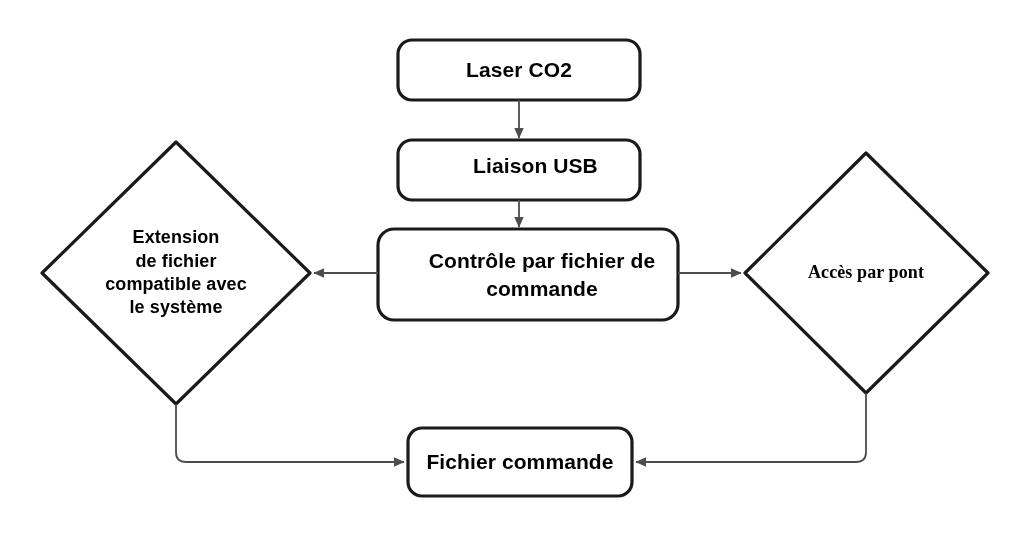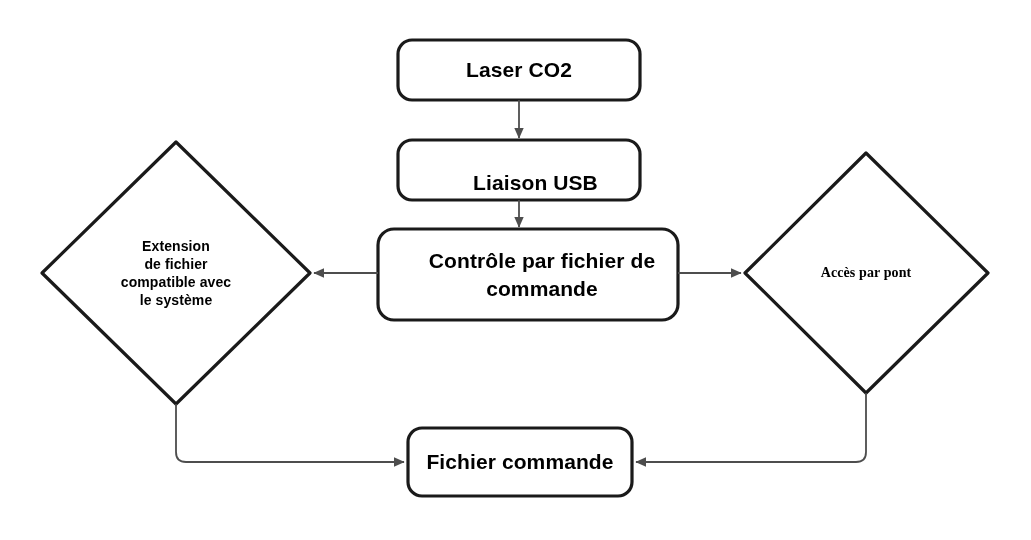--- a/index.html
+++ b/index.html
@@ -37,26 +37,26 @@
     color: #000000;
     white-space: pre;
     line-height: 1.30;
     pointer-events: none;
   }
   .label-box {
     font-size: 21px;
     letter-spacing: 0.1px;
   }
   .label-diamond {
-    font-size: 14px;
+    font-size: 18px;
     letter-spacing: 0.1px;
   }
   
   #label-laser-co2      { left: 398px; top: 40px;  width: 242px; height: 60px; }
-  #label-liaison-usb    { left: 398px; top: 153px; width: 275px; height: 60px; }
+  #label-liaison-usb    { left: 398px; top: 136px; width: 275px; height: 60px; }
   #label-controle       { left: 378px; top: 229px; width: 328px; height: 91px; }
   #label-fichier-transmis { left: 408px; top: 428px; width: 224px; height: 68px; }
   
   #label-extension {
     left: 16px; top: 185px; width: 320px; height: 176px;
   }
   #label-acces-pont {
     left: 736px; top: 243px; width: 260px; height: 60px; font-family: Liberation Serif, serif;
   }
 </style>

